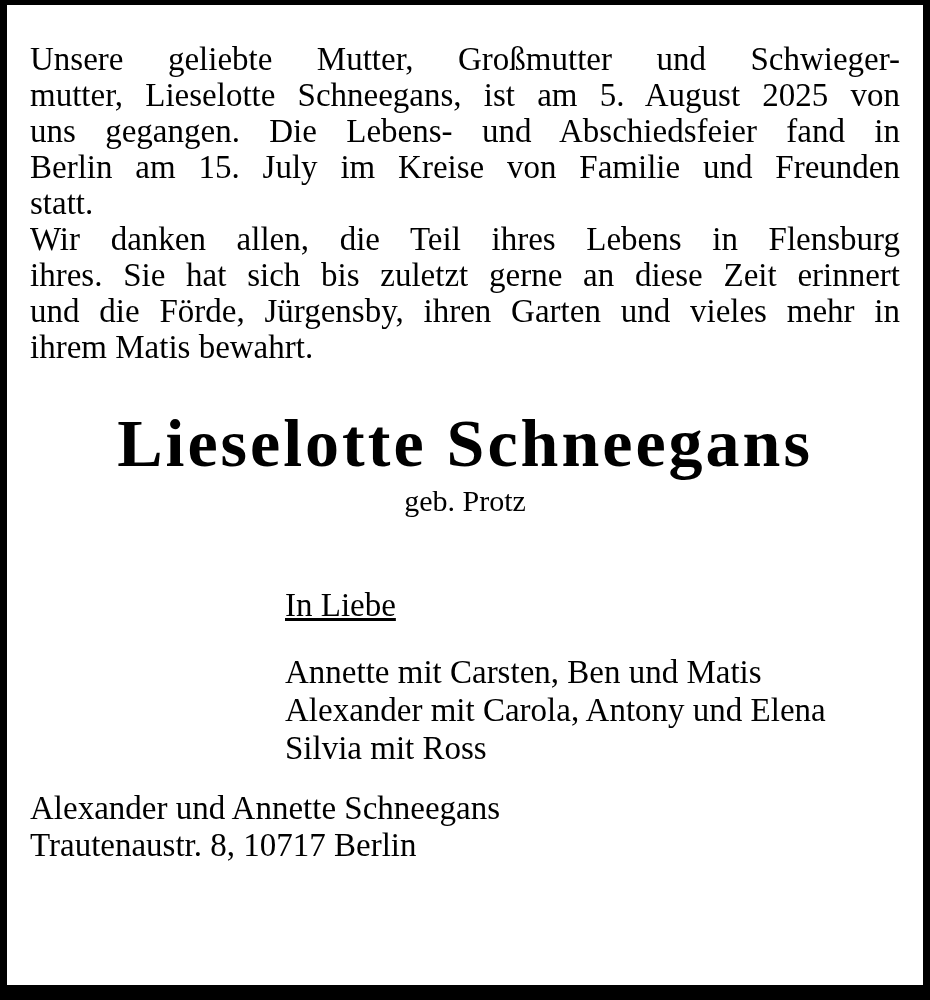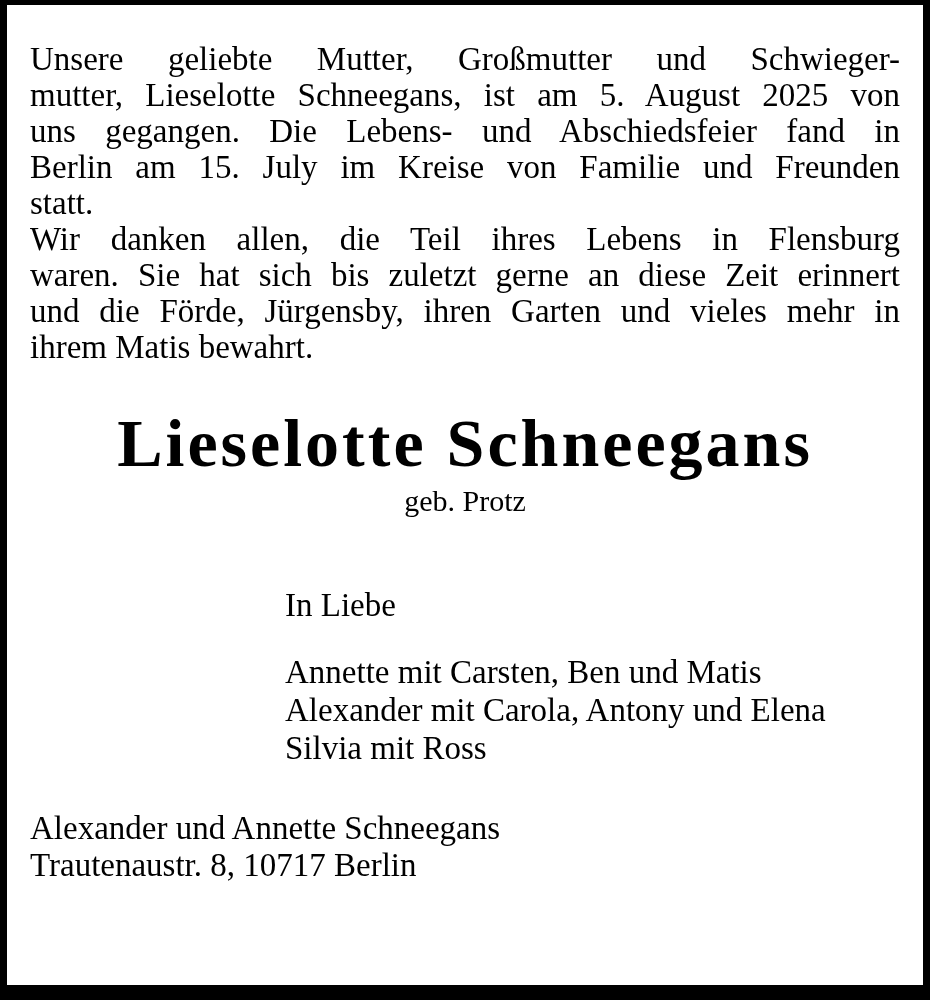--- a/index.html
+++ b/index.html
@@ -69,32 +69,33 @@
   .dates .death-group {
     margin-left: 45px;
   }
   .dates .sym {
     margin-right: 8px;
   }
   .salutation {
     margin: 69px 0 0 255px;
     font-size: 33px;
     line-height: 36px;
+    text-decoration: underline;
   }
   .mourners {
     margin: 30px 0 0 255px;
     font-size: 33px;
   }
   .mourners .mline {
     line-height: 38px;
     height: 38px;
     white-space: nowrap;
   }
   .footer {
-    margin-top: 43px;
+    margin-top: 23px;
     font-size: 33px;
   }
   .footer .fline {
     line-height: 37px;
     height: 37px;
     white-space: nowrap;
   }
 </style>
 </head>
 <body>
@@ -106,21 +107,21 @@
       <div class="para">
         <div class="line jline">Unsere geliebte Mutter, Großmutter und Schwieger-</div>
         <div class="line jline">mutter, Lieselotte Schneegans, ist am 5. August 2025 von</div>
         <div class="line jline">uns gegangen. Die Lebens- und Abschiedsfeier fand in</div>
         <div class="line jline">Berlin am 15. July im Kreise von Familie und Freunden</div>
         <div class="line lline">statt.</div>
       </div>
 
       <div class="para">
         <div class="line jline">Wir danken allen, die Teil ihres Lebens in Flensburg</div>
-        <div class="line jline">waren. Sie hat sich bis zuletzt gerne an diese Zeit erinnert</div>
+        <div class="line jline">ihres. Sie hat sich bis zuletzt gerne an diese Zeit erinnert</div>
         <div class="line jline">und die Förde, Jürgensby, ihren Garten und vieles mehr in</div>
         <div class="line lline">ihrem Matis bewahrt.</div>
       </div>
 
       <div class="deceased-name">Lieselotte Schneegans</div>
 
       <div class="maiden">geb. Protz</div>
 
 
       <div class="salutation">In Liebe</div>

